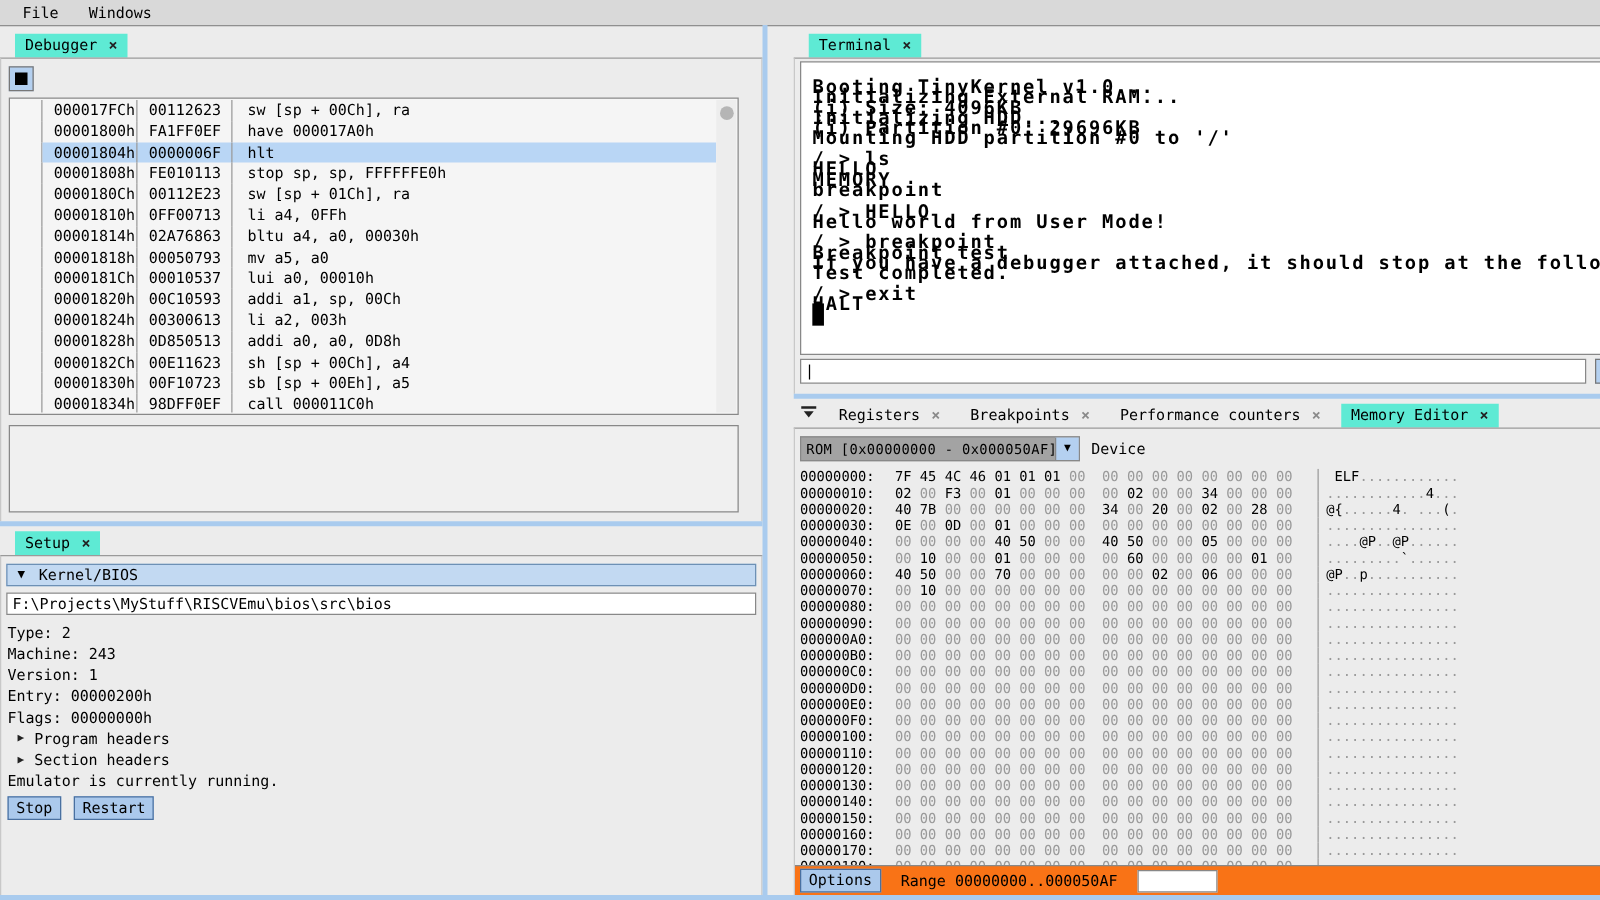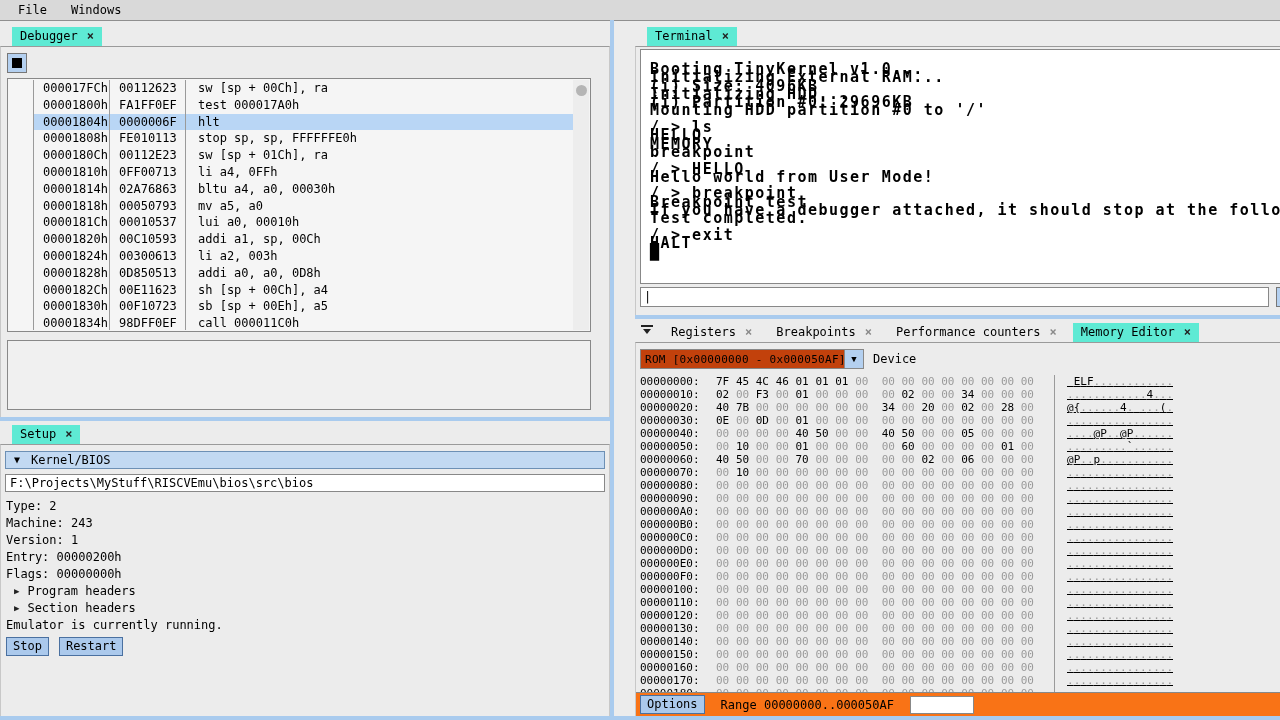--- a/index.html
+++ b/index.html
@@ -90,31 +90,31 @@
   .term-input { flex:1; height:20px; background:#fff; border:1px solid #888; padding-left:3px; line-height:18px; }
   .icon-btn { width:20px; height:20px; background:#b4d0f0; border:1px solid #777; display:flex; align-items:center; justify-content:center; flex-shrink:0; }
   #hsplit-right { position:absolute; top:295px; left:0; width:666px; height:4px; background:#a9cbee; }
   
   #inspector-panel { top:301px; bottom:0; }
   #inspector-panel .tabbar { padding-left:6px; }
   .tab-list-icon { width:12px; align-self:center; margin:0 2px 4px 0; }
   .tab-list-icon .bar { height:2px; background:#222; margin-bottom:2px; }
   .tab-list-icon .tri { width:0; height:0; margin:0 auto; border-left:4px solid transparent; border-right:4px solid transparent; border-top:5px solid #222; }
   .device-row { position:absolute; top:6px; left:4px; display:flex; align-items:center; gap:9px; }
-  .select { width:224px; height:20px; background:#c2410c; border:1px solid #888; display:flex; }
+  .select { width:224px; height:20px; background:#a3a3a3; border:1px solid #888; display:flex; }
   .select-text { flex:1; padding:3px 0 0 4px; font-size:11px; letter-spacing:0.3px; white-space:nowrap; overflow:hidden; }
   .select-btn { width:19px; background:#b4d0f0; border-left:1px solid #888; text-align:center; font-size:9px; padding-top:4px; }
   #hex-rows {
     position:absolute; top:32px; left:4px; right:24px; bottom:24px;
     overflow:hidden; font-size:11px;
   }
   .hrow { display:flex; height:13px; line-height:13px; white-space:pre; }
   .h-addr { width:76px; flex-shrink:0; }
   .h-bytes { width:338px; flex-shrink:0; }
-  .h-ascii { border-left:1px solid #9a9a9a; padding-left:12px;text-decoration:underline; }
+  .h-ascii { border-left:1px solid #9a9a9a; padding-left:6px; }
   .dim { color:#9a9a9a; }
   .mem-thumb { position:absolute; top:32px; right:7px; width:12px; height:12px; border-radius:50%; background:#b5b5b5; }
   .mem-bottom {
     position:absolute; left:0; right:0; bottom:0; height:24px;
     border-top:1px solid #888; background:#f97316;
     display:flex; align-items:center; gap:16px; padding-left:4px;
   }
   .mini-input { width:64px; height:18px; background:#fff; border:1px solid #888; }
 </style>
 </head>
@@ -134,21 +134,21 @@
         <span class="tab-close">×</span>
       </div>
     </div>
     <div class="panel-content">
       <div class="tool-btn">
         <div class="stop-square"></div>
       </div>
       <div class="disasm">
         <div id="disasm-rows">
             <div class="drow"><span class="gut"></span><span class="rowmain"><span class="c-addr">000017FCh</span><span class="c-op">00112623</span><span class="c-ins">sw [sp + 00Ch], ra</span></span></div>
-            <div class="drow"><span class="gut"></span><span class="rowmain"><span class="c-addr">00001800h</span><span class="c-op">FA1FF0EF</span><span class="c-ins">test 000017A0h</span></span></div>
+            <div class="drow"><span class="gut"></span><span class="rowmain"><span class="c-addr">00001800h</span><span class="c-op">FA1FF0EF</span><span class="c-ins">have 000017A0h</span></span></div>
             <div class="drow"><span class="gut"></span><span class="rowmain hl"><span class="c-addr">00001804h</span><span class="c-op">0000006F</span><span class="c-ins">hlt</span></span></div>
             <div class="drow"><span class="gut"></span><span class="rowmain"><span class="c-addr">00001808h</span><span class="c-op">FE010113</span><span class="c-ins">stop sp, sp, FFFFFFE0h</span></span></div>
             <div class="drow"><span class="gut"></span><span class="rowmain"><span class="c-addr">0000180Ch</span><span class="c-op">00112E23</span><span class="c-ins">sw [sp + 01Ch], ra</span></span></div>
             <div class="drow"><span class="gut"></span><span class="rowmain"><span class="c-addr">00001810h</span><span class="c-op">0FF00713</span><span class="c-ins">li a4, 0FFh</span></span></div>
             <div class="drow"><span class="gut"></span><span class="rowmain"><span class="c-addr">00001814h</span><span class="c-op">02A76863</span><span class="c-ins">bltu a4, a0, 00030h</span></span></div>
             <div class="drow"><span class="gut"></span><span class="rowmain"><span class="c-addr">00001818h</span><span class="c-op">00050793</span><span class="c-ins">mv a5, a0</span></span></div>
             <div class="drow"><span class="gut"></span><span class="rowmain"><span class="c-addr">0000181Ch</span><span class="c-op">00010537</span><span class="c-ins">lui a0, 00010h</span></span></div>
             <div class="drow"><span class="gut"></span><span class="rowmain"><span class="c-addr">00001820h</span><span class="c-op">00C10593</span><span class="c-ins">addi a1, sp, 00Ch</span></span></div>
             <div class="drow"><span class="gut"></span><span class="rowmain"><span class="c-addr">00001824h</span><span class="c-op">00300613</span><span class="c-ins">li a2, 003h</span></span></div>
             <div class="drow"><span class="gut"></span><span class="rowmain"><span class="c-addr">00001828h</span><span class="c-op">0D850513</span><span class="c-ins">addi a0, a0, 0D8h</span></span></div>

